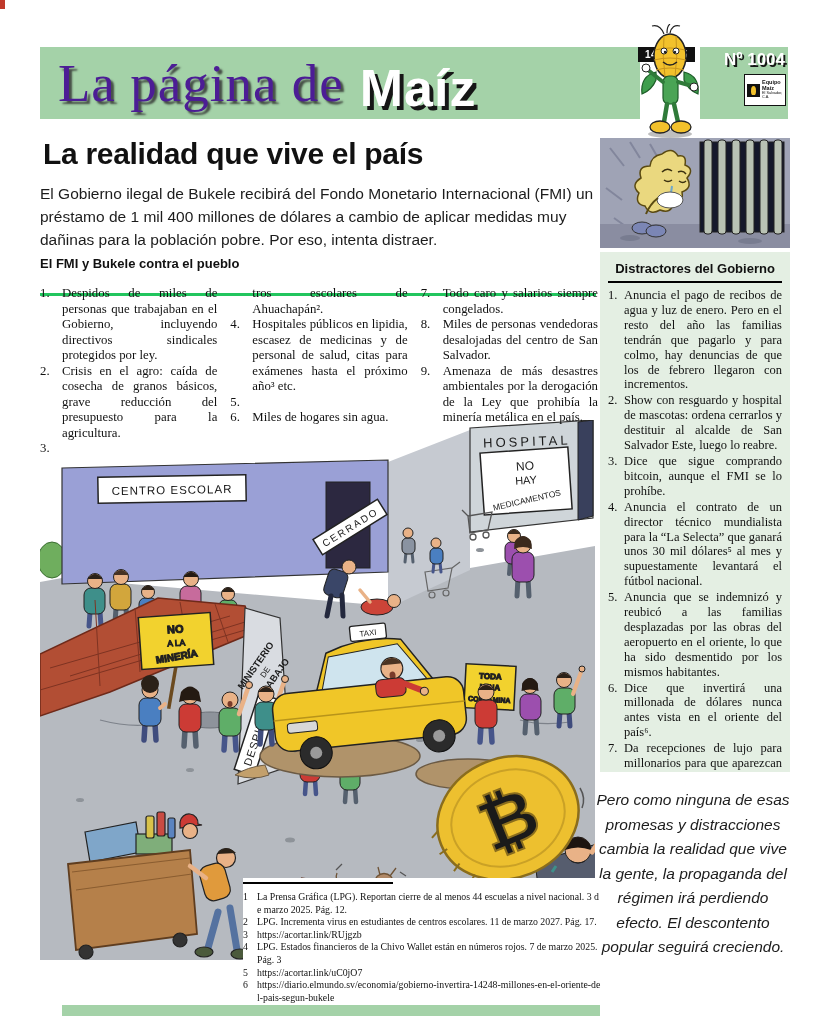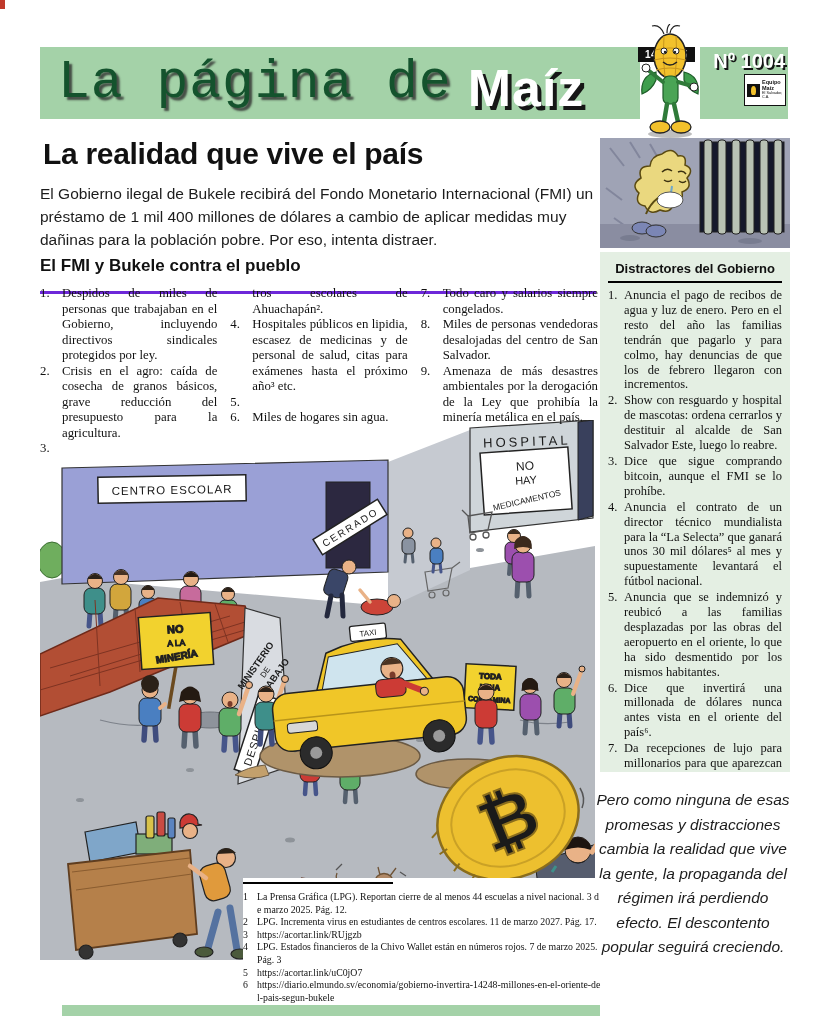--- a/index.html
+++ b/index.html
@@ -7,43 +7,43 @@
     --sidebar_green:#e4efe3;
     --ink:#111111;
   }
   html,body{margin:0;padding:0;background:#fff;}
   .page{position:relative;width:816px;height:1024px;background:#fff;overflow:hidden;
         font-family:"Liberation Sans",sans-serif;color:var(--ink);}
   
   .corner-mark{position:absolute;left:0;top:0;width:5px;height:9px;background:#c0392b;}
   .banner-band{position:absolute;left:40px;top:47px;width:600px;height:72px;background:var(--banner_green);
                display:flex;align-items:center;padding-left:18px;box-sizing:border-box;}
-  .title-script{font-family:Liberation Mono, monospace;font-size:53px;color:#14532d;letter-spacing:1px;
+  .title-script{font-family:Liberation Serif, serif;font-size:53px;color:#4c1d95;letter-spacing:1px;
                 text-shadow:3px 3px 2px rgba(45,45,45,.8);white-space:nowrap;}
   .title-bold{font-family:Liberation Sans, sans-serif;font-weight:bold;font-size:52px;color:#fff;
               margin-left:16px;letter-spacing:1px;text-shadow:4px 4px 0 #161616;transform:translateY(5px);}
   .banner-right{position:absolute;left:700px;top:47px;width:88px;height:72px;background:var(--banner_green);}
   .date-badge{position:absolute;left:-62px;top:0;background:#111;color:#fff;font-size:10px;font-weight:bold;
               padding:2px 7px;letter-spacing:.5px;}
-  .issue{position:absolute;right:3px;top:3px;font-size:20px;font-weight:bold;color:#fff;
+  .issue{position:absolute;right:3px;top:3px;font-size:17px;font-weight:bold;color:#fff;
          text-shadow:2px 2px 0 #161616;white-space:nowrap;}
   .logo-chip{position:absolute;right:2px;top:27px;width:42px;height:32px;background:#fff;border:1px solid #111;
              display:flex;align-items:center;gap:2px;padding:1px;box-sizing:border-box;}
   .logo-sq{width:13px;height:13px;background:#111;position:relative;flex:none;margin-left:1px;}
   .logo-sq:after{content:"";position:absolute;left:4px;top:2px;width:5px;height:9px;background:#f2c12c;
                  border-radius:50% 50% 40% 40%;}
   .logo-txt{display:flex;flex-direction:column;line-height:1;}
   .logo-name{font-size:5.5px;font-weight:bold;}
   .logo-place{font-size:3.8px;margin-top:1px;}
   .mascot{position:absolute;left:626px;top:24px;width:86px;height:118px;z-index:4;}
   
   .headline{position:absolute;left:40px;top:134px;font-size:30px;font-weight:bold;letter-spacing:-.3px;}
   .intro{position:absolute;left:40px;top:182px;width:556px;font-size:15.5px;line-height:23px;color:#1c1c1c;}
-  .shead{position:absolute;left:40px;top:256px;width:556px;font-size:17px;font-weight:bold;
-         padding-bottom:15px;border-bottom:3px solid #6d28d9;}
+  .shead{position:absolute;left:40px;top:256px;width:556px;font-size:13px;font-weight:bold;
+         padding-bottom:22px;border-bottom:3px solid #22c55e;}
   .cols{position:absolute;left:40px;top:286px;width:558px;display:flex;gap:13px;z-index:2;}
   .col{flex:1;min-width:0;}
   .entry{display:flex;font-family:"Liberation Serif",serif;font-size:12.8px;line-height:15.5px;}
   .entry .n{flex:none;width:22px;}
   .entry .t{flex:1;text-align:justify;}
   
   .scene{position:absolute;left:40px;top:420px;width:555px;height:540px;z-index:1;}
   
   .footnotes{position:absolute;left:243px;top:878px;width:358px;background:#fff;z-index:3;padding-top:4px;}
   .frule{width:150px;border-top:2px solid #000;margin-bottom:7px;}

